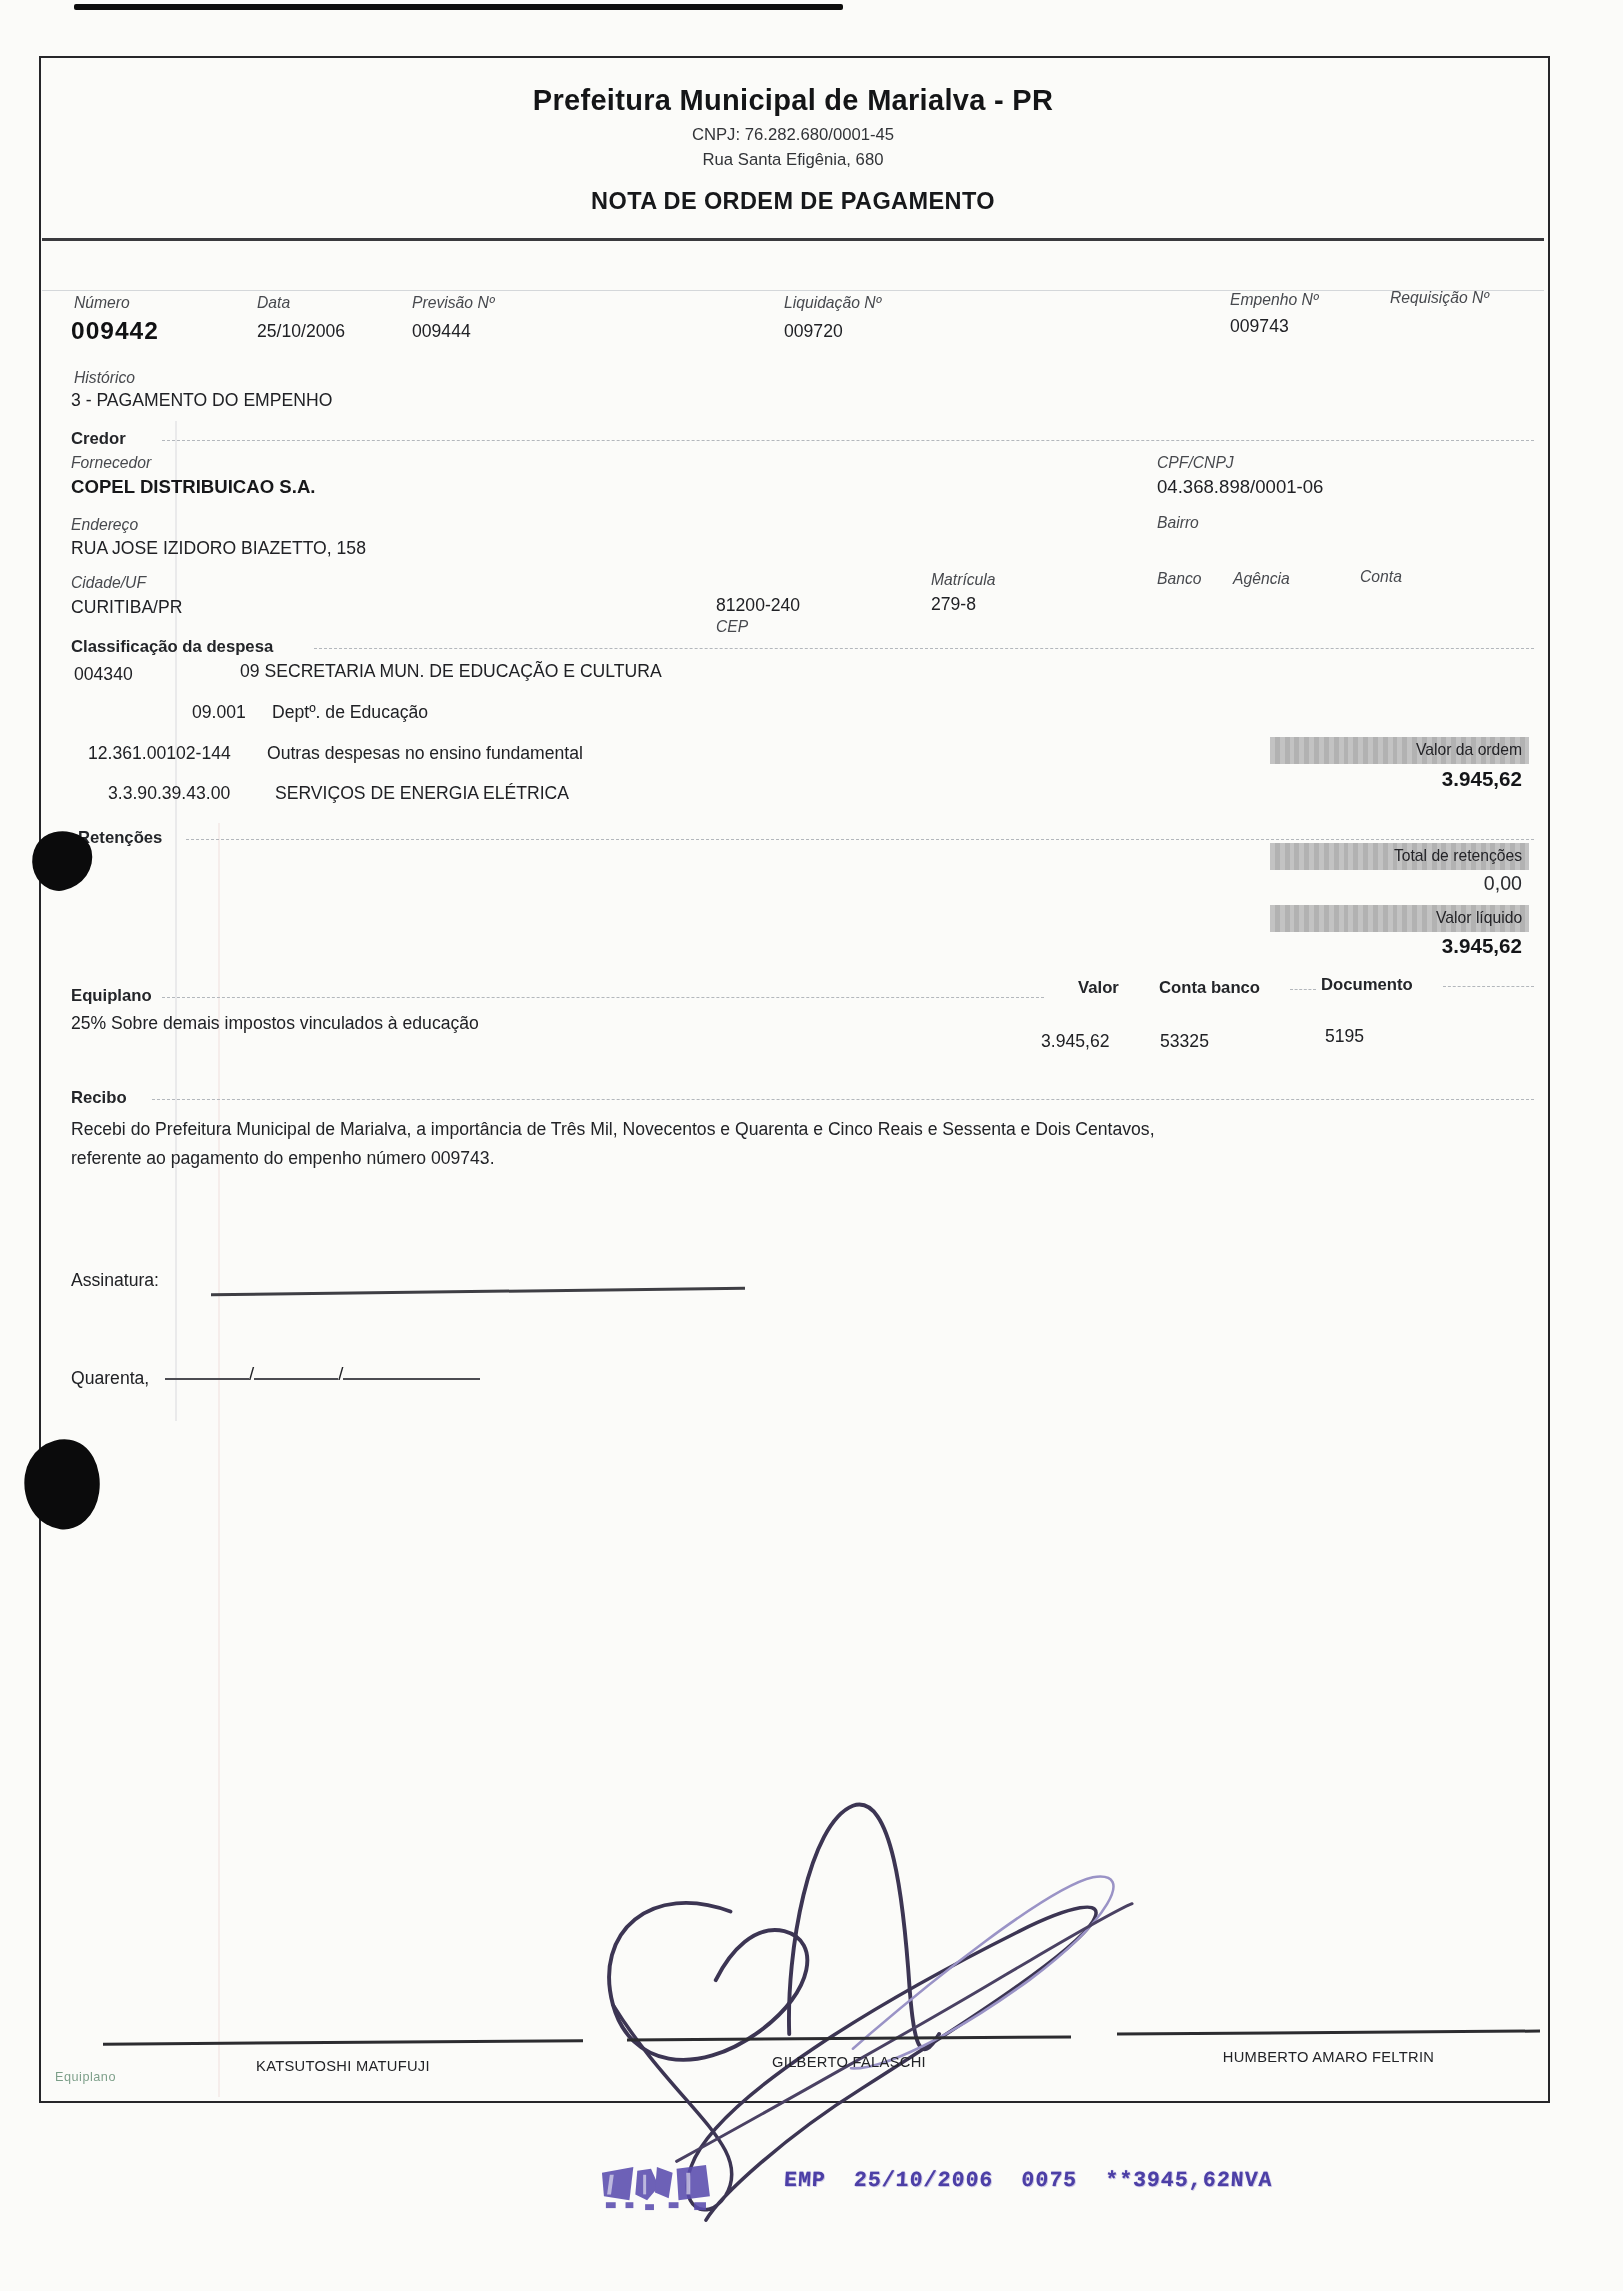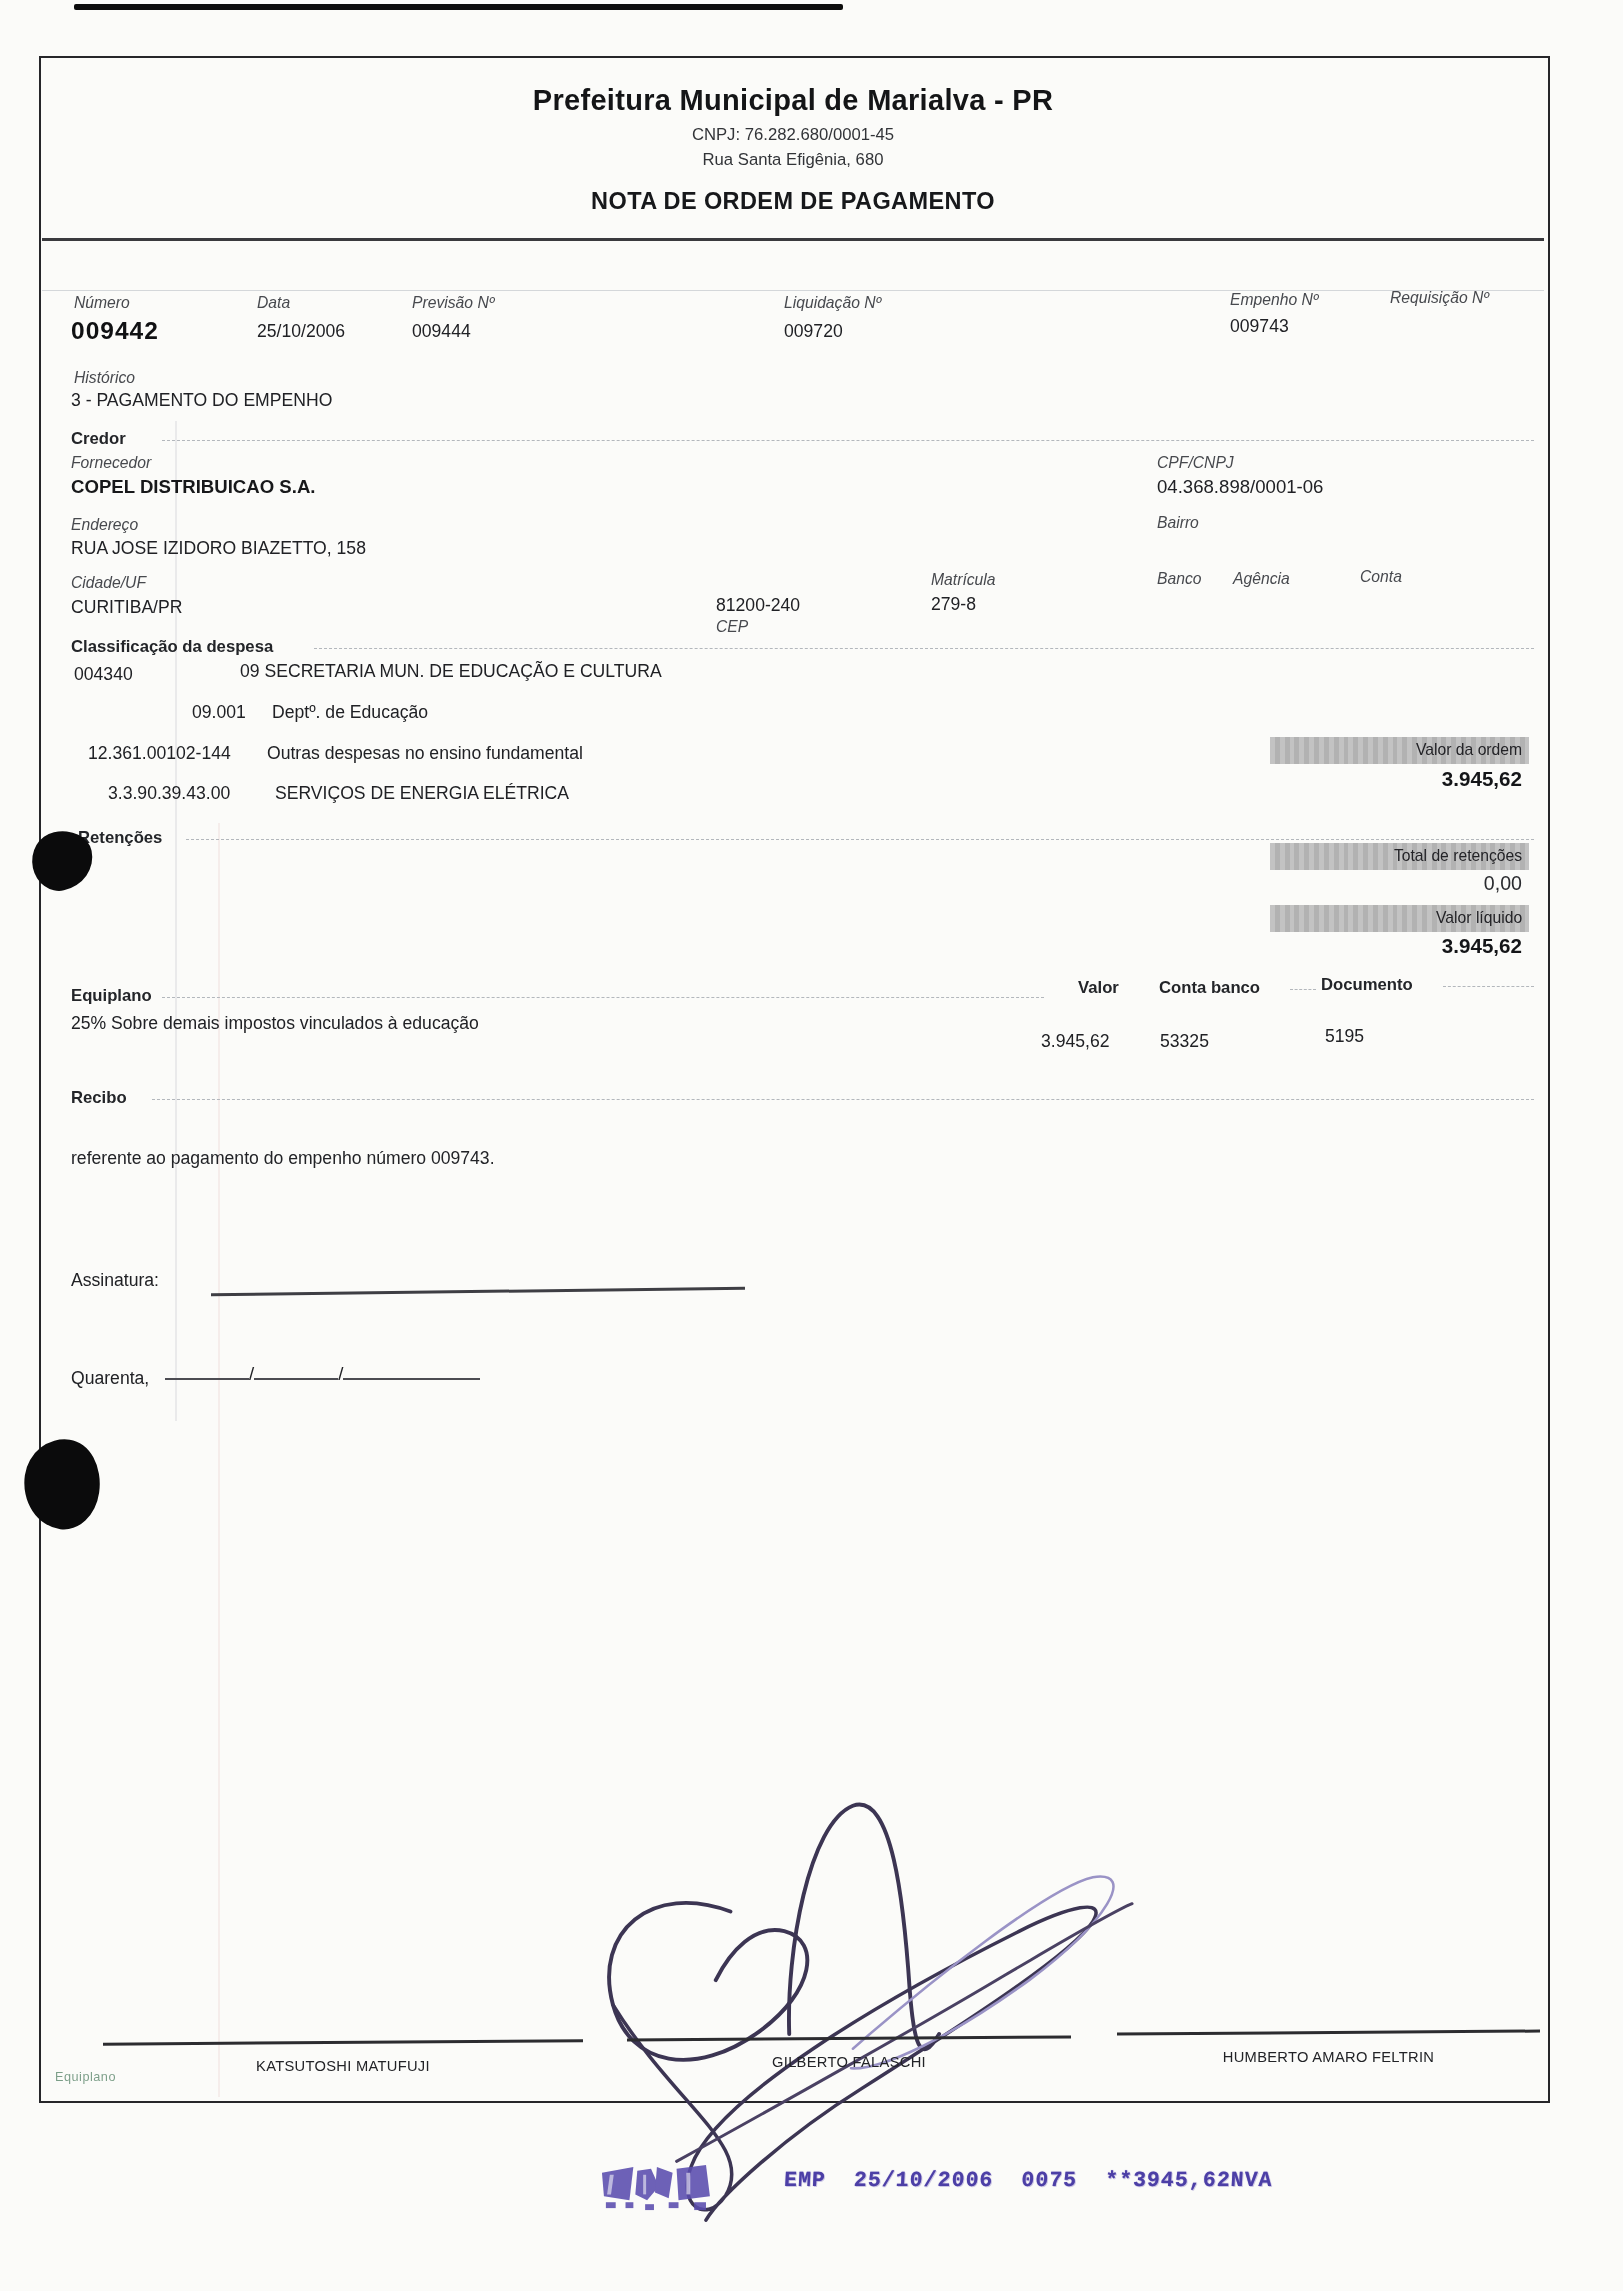--- a/index.html
+++ b/index.html
@@ -136,21 +136,21 @@
 <div class="abs sec" style="left:1321px;top:975px;">Documento</div>
 <div class="abs dash" style="left:1443px;top:986px;width:91px;"></div>
 <div class="abs val" style="left:71px;top:1013px;">25% Sobre demais impostos vinculados à educação</div>
 <div class="abs val" style="left:1041px;top:1031px;">3.945,62</div>
 <div class="abs val" style="left:1160px;top:1031px;">53325</div>
 <div class="abs val" style="left:1325px;top:1026px;">5195</div>
 
 <div class="abs sec" style="left:71px;top:1088px;">Recibo</div>
 <div class="abs dash" style="left:152px;top:1099px;width:1382px;"></div>
 <div class="abs para" style="left:71px;top:1115px;width:1441px;">
-  <br>
+  <span>Recebi do Prefeitura Municipal de Marialva, a importância de Três Mil, Novecentos e Quarenta e Cinco Reais e Sessenta e Dois Centavos,</span><br>
   <span>referente ao pagamento do empenho número 009743.</span>
 </div>
 
 <div class="abs val" style="left:71px;top:1270px;">Assinatura:</div>
 <div class="abs" style="left:211px;top:1290px;width:534px;height:2.9px;background:#3e3e44;transform:rotate(-0.7deg);"></div>
 
 <div class="abs val" style="left:71px;top:1368px;">Quarenta,</div>
 <div class="abs val" style="left:165px;top:1360px;">
   <span class="blank" style="width:84px;"></span><span style="font-size:18.6px;">/</span><span class="blank" style="width:84px;"></span><span style="font-size:18.6px;">/</span><span class="blank" style="width:137px;"></span>
 </div>

